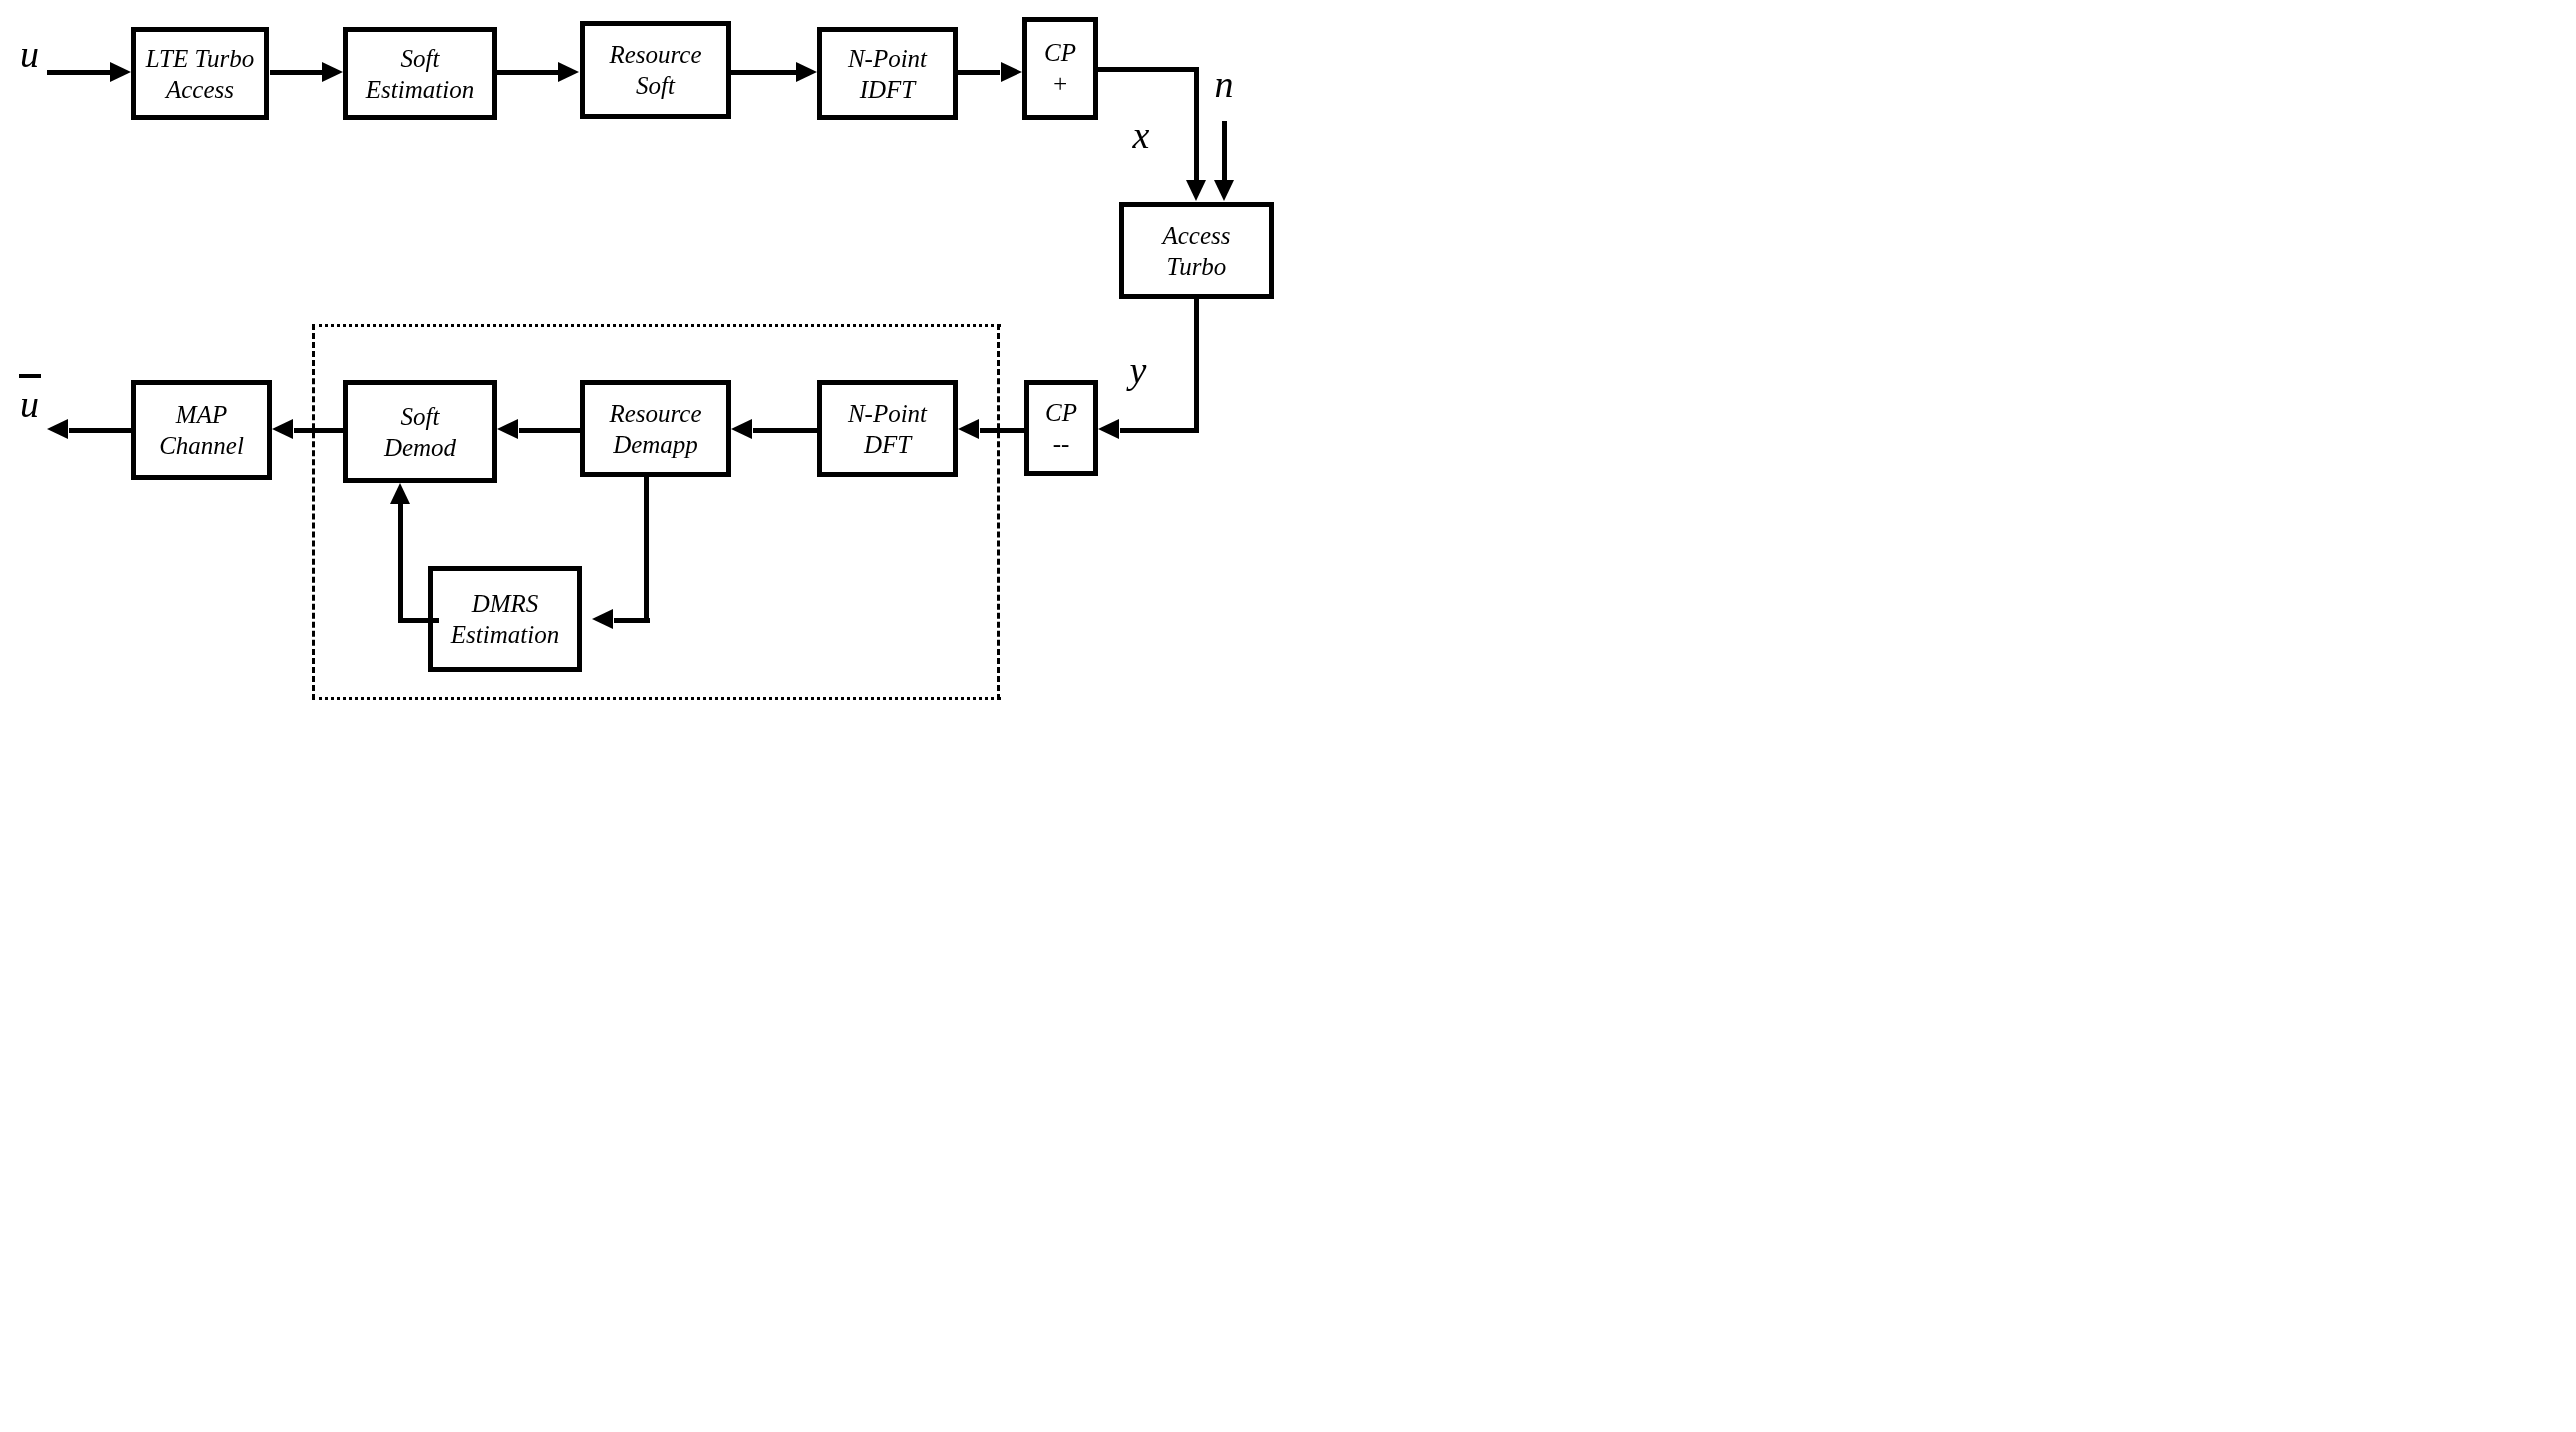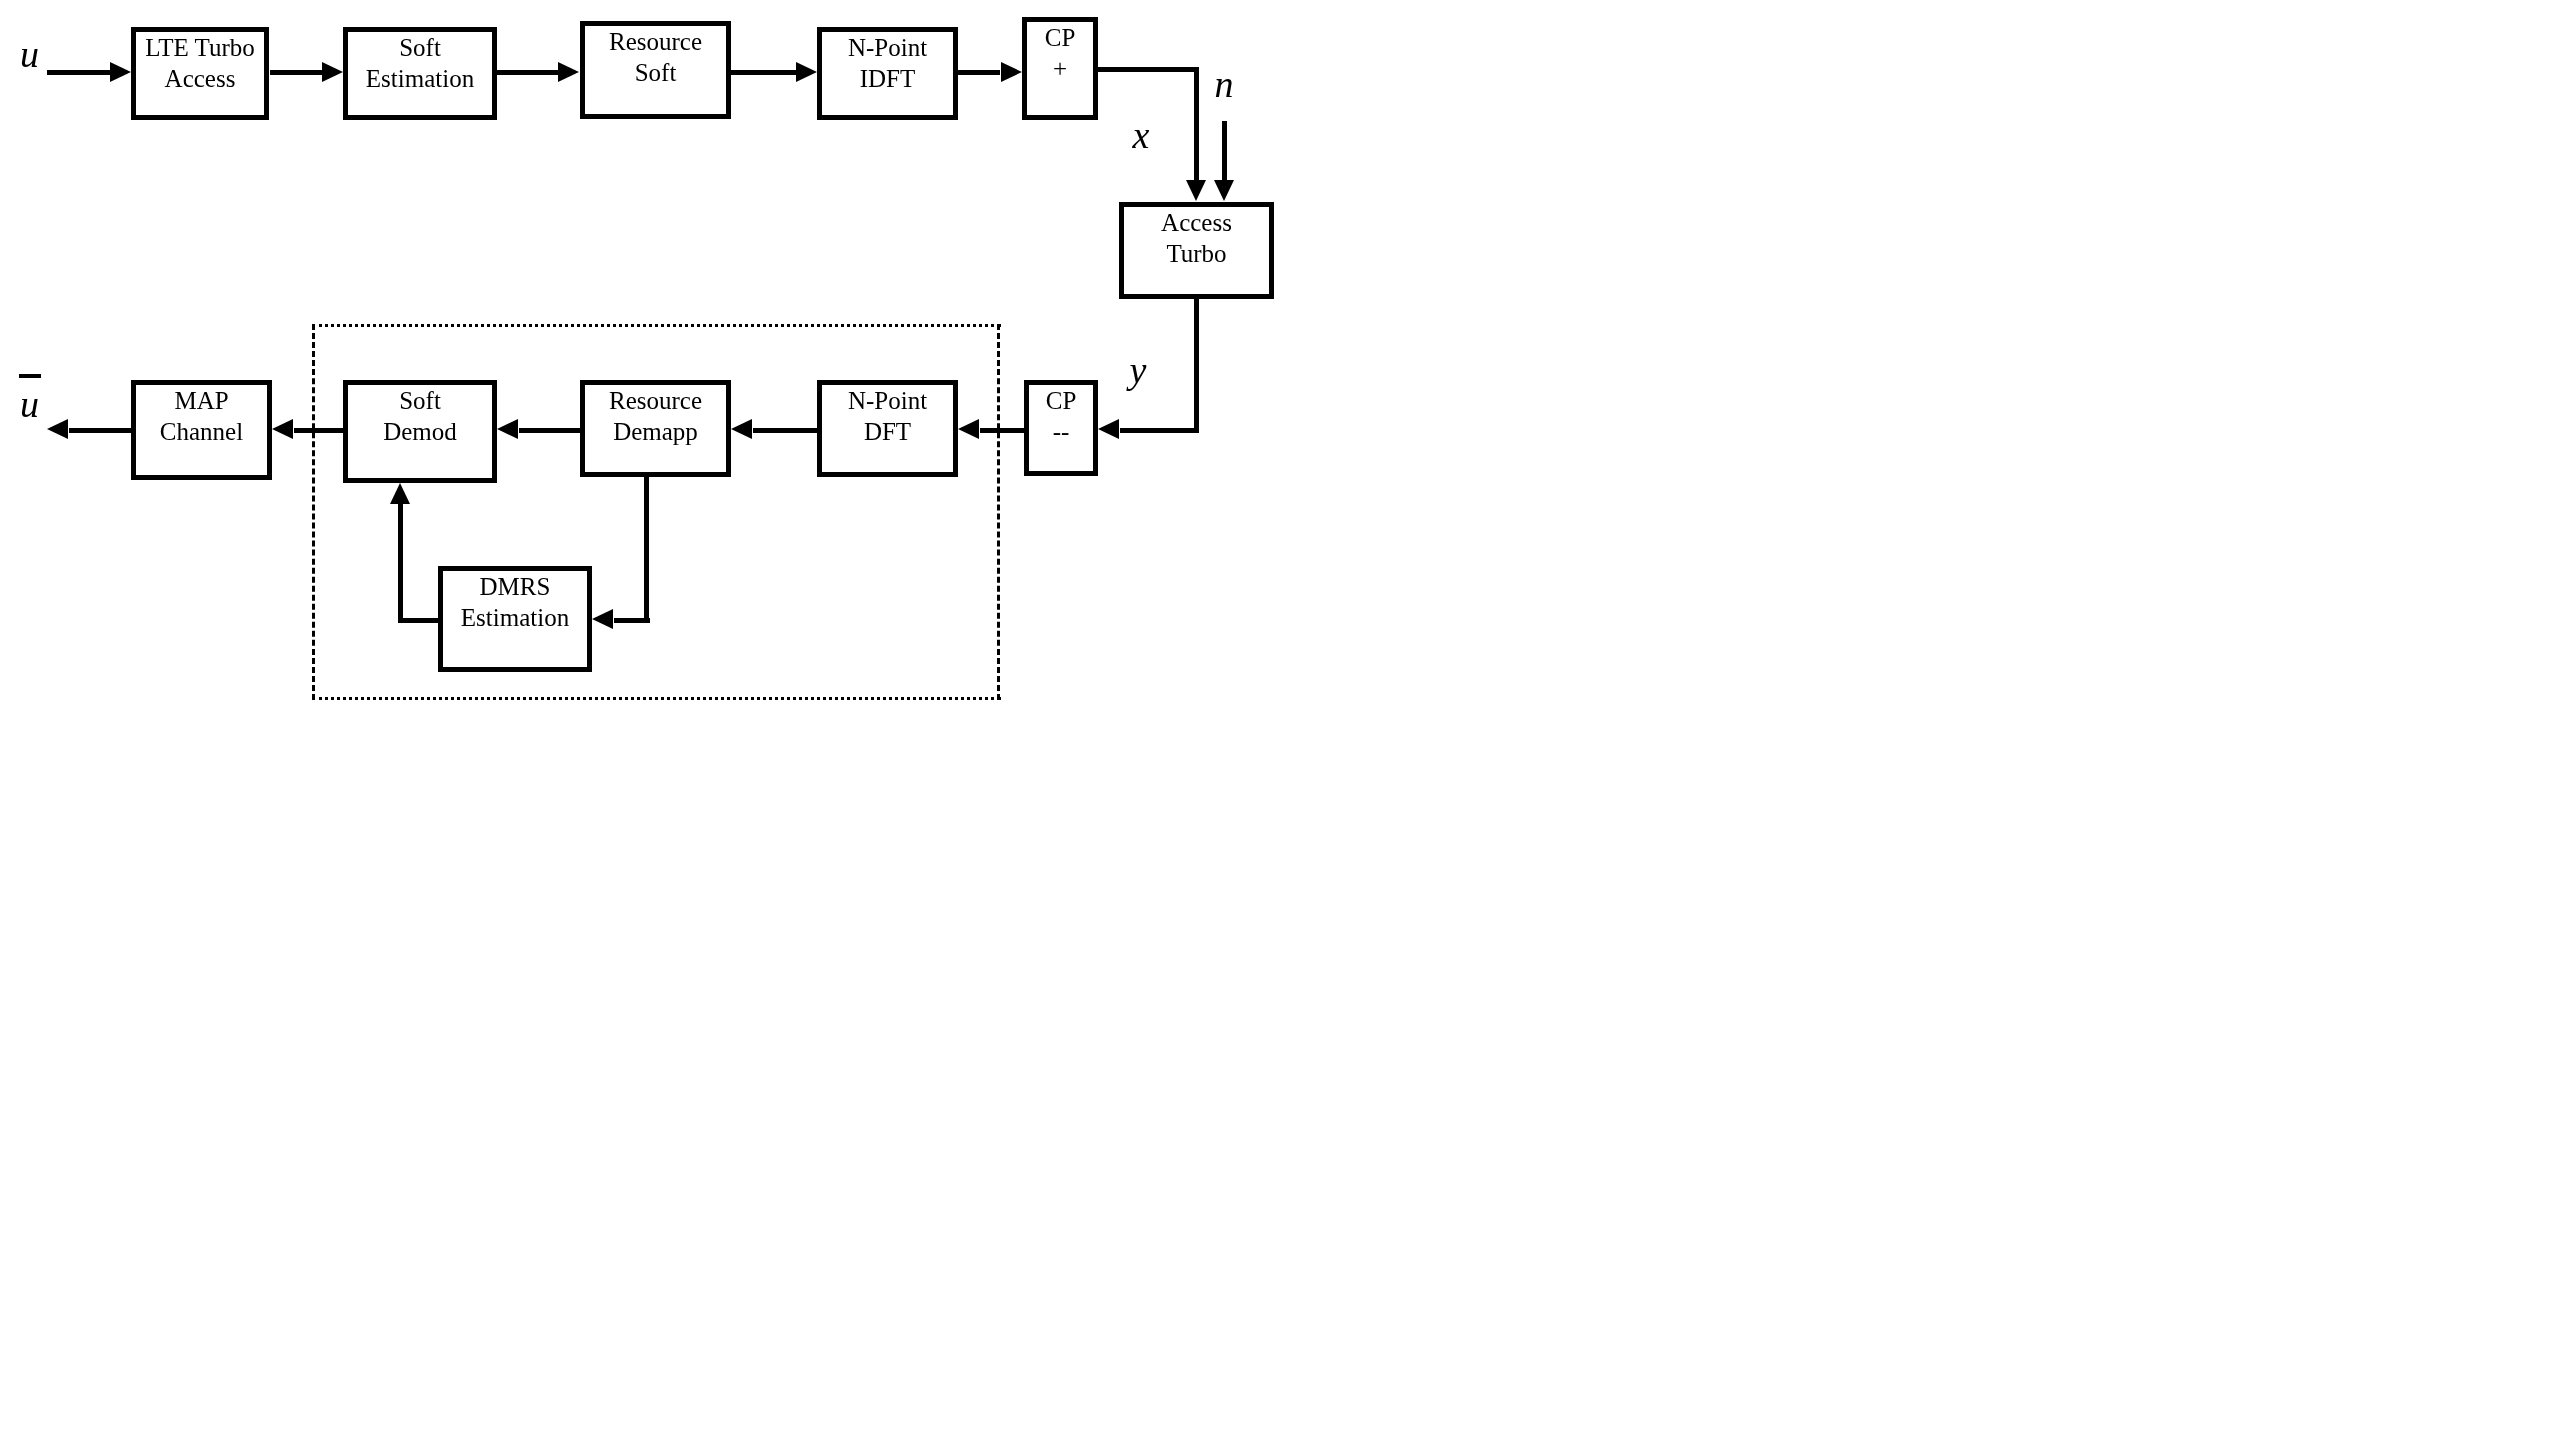--- a/index.html
+++ b/index.html
@@ -3,22 +3,22 @@
 <meta charset="utf-8">
 <style>
   html,body{margin:0;padding:0;background:#ffffff;}
   .stage{
     position:relative;width:1288px;height:716px;background:#ffffff;
     font-family:"Liberation Serif","DejaVu Serif",serif;color:#000;
     overflow:hidden;
   }
   .block{
     position:absolute;border:5px solid #000;background:#fff;
-    display:flex;flex-direction:column;align-items:center;
-    text-align:center;box-sizing:border-box;
+    display:flex;flex-direction:column;align-items:center;justify-content:center;
+    text-align:center;box-sizing:border-box;font-style:italic;
   }
   .block span{display:block;font-size:25px;line-height:31px;white-space:nowrap;}
   .hwire{position:absolute;height:5px;background:#000;}
   .vwire{position:absolute;width:5px;background:#000;}
   .ah{position:absolute;width:0;height:0;}
   .ah-right{border-top:10.8px solid transparent;border-bottom:10.8px solid transparent;border-left:21.5px solid #000;}
   .ah-left{border-top:10.8px solid transparent;border-bottom:10.8px solid transparent;border-right:21.5px solid #000;}
   .ah-down{border-left:10.8px solid transparent;border-right:10.8px solid transparent;border-top:21.5px solid #000;}
   .ah-up{border-left:10.8px solid transparent;border-right:10.8px solid transparent;border-bottom:21.5px solid #000;}
   .siglabel{
@@ -87,21 +87,21 @@
     <span>Demapp</span>
   </div>
   <div class="block" style="left:343px;top:380px;width:154px;height:103px;">
     <span>Soft</span>
     <span>Demod</span>
   </div>
   <div class="block" style="left:131px;top:380px;width:141px;height:100px;">
     <span>MAP</span>
     <span>Channel</span>
   </div>
-  <div class="block" style="left:438px;top:566px;width:154px;height:106px;">
+  <div class="block" style="left:428px;top:566px;width:154px;height:106px;">
     <span>DMRS</span>
     <span>Estimation</span>
   </div>
 
   <div class="hwire" style="left:47px;top:70px;width:63px;"></div>
   <div class="ah ah-right" style="left:110px;top:62px;"></div>
 
   <div class="hwire" style="left:270px;top:70px;width:52px;"></div>
   <div class="ah ah-right" style="left:322px;top:62px;"></div>
 

